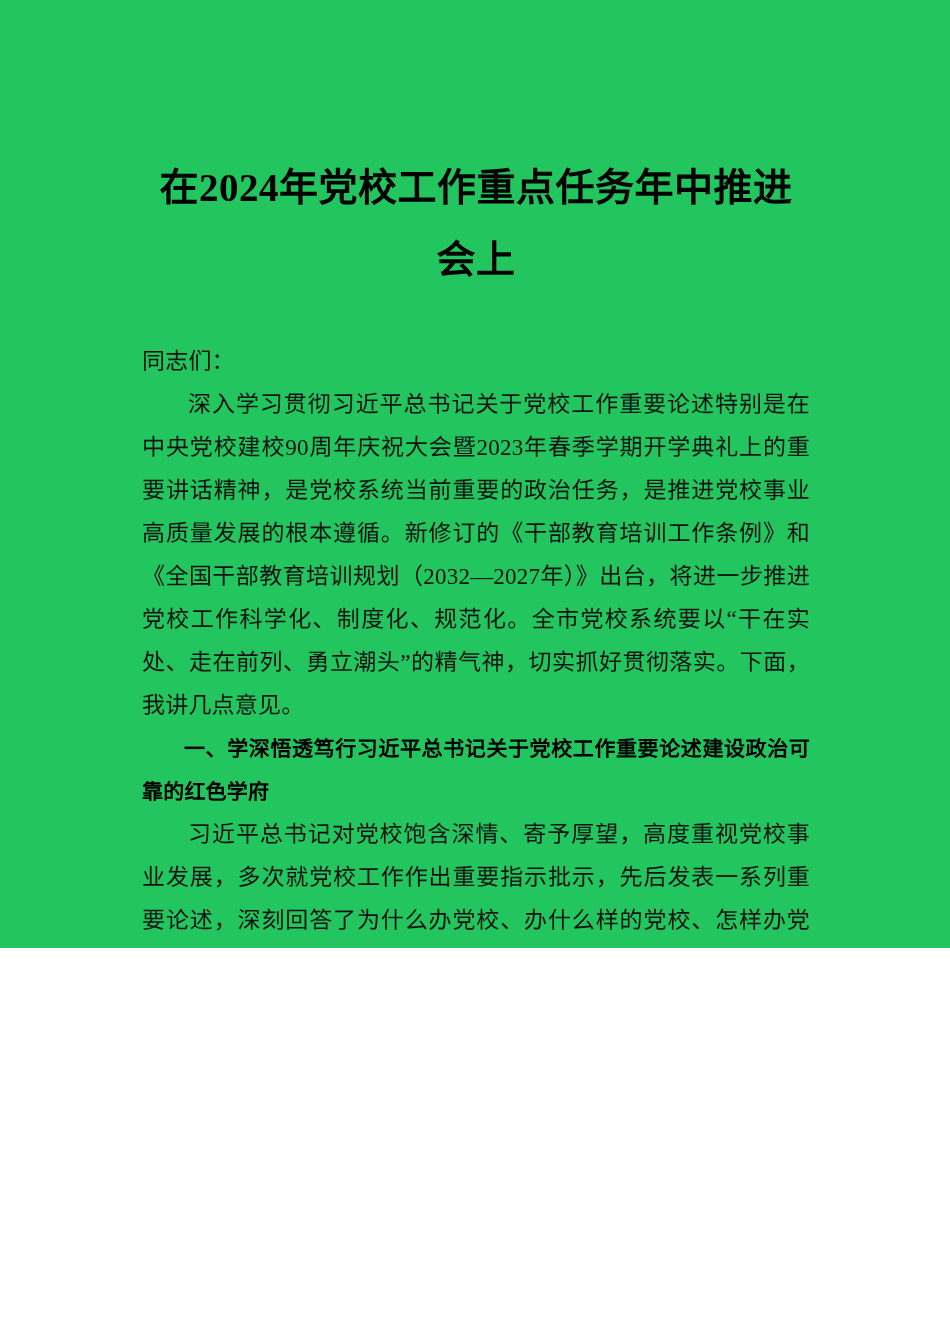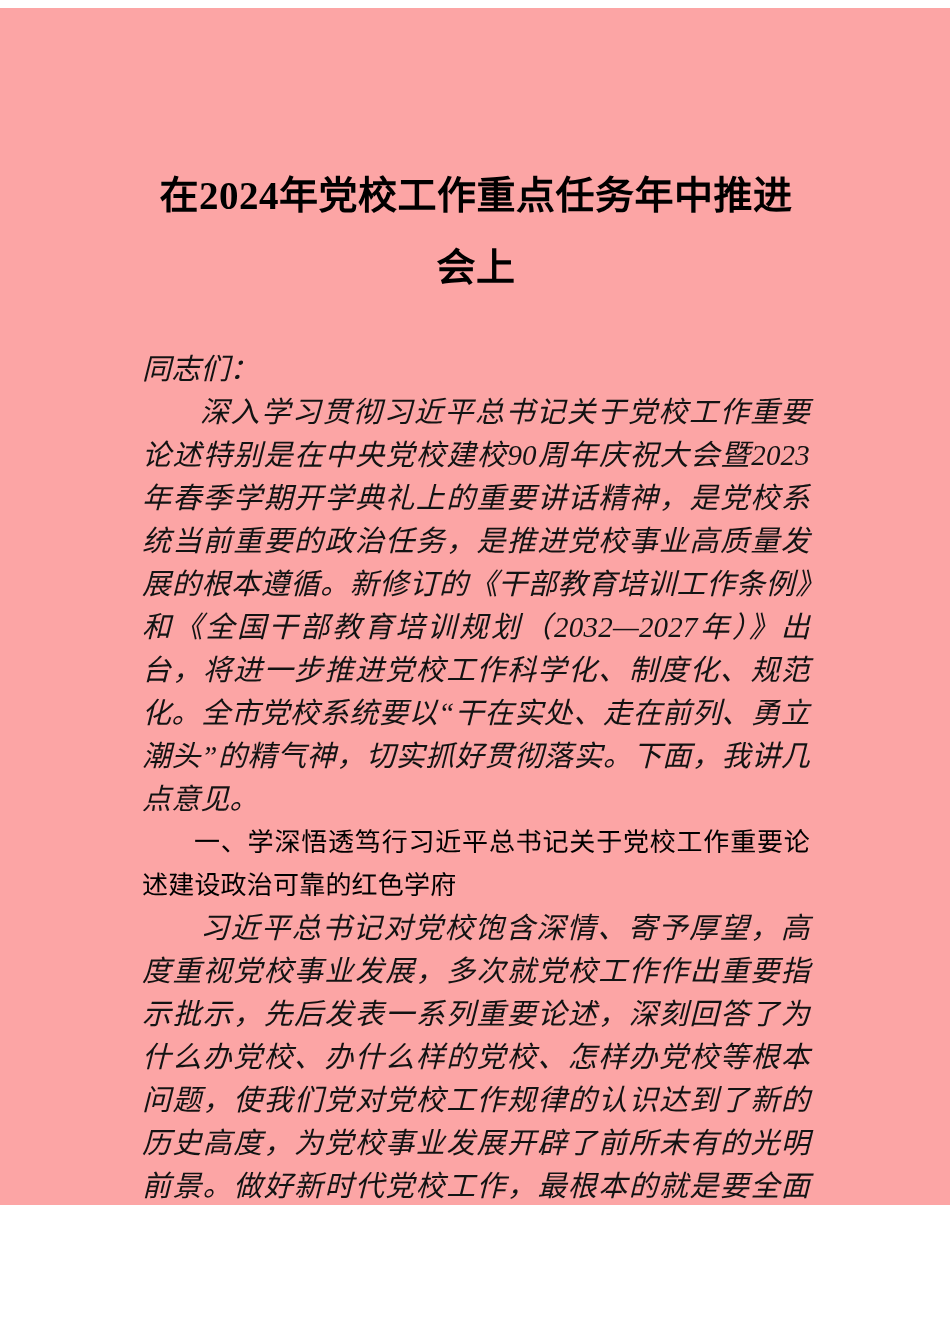--- a/index.html
+++ b/index.html
@@ -5,23 +5,23 @@
 <style>
   html, body {
     margin: 0;
     padding: 0;
     background: #ffffff;
   }
 
   .page {
     position: relative;
     width: 950px;
-    height: 1197px;
-    margin: 8px auto;
-    background: #fca5a5;
+    height: 948px;
+    margin: 0 auto;
+    background: #22c55e;
     overflow: hidden;
     box-sizing: border-box;
   }
 
   .content {
     position: absolute;
     left: 142px;
     top: 0;
     width: 668px;
   }
@@ -37,44 +37,43 @@
     color: #000000;
     text-align: center;
     letter-spacing: 0.5px;
     -webkit-font-smoothing: antialiased;
   }
 
   
   .para {
     margin: 0;
     font-family: "Liberation Serif", "DejaVu Serif", serif;
-    font-size: 29px;
+    font-size: 23px;
     line-height: 43px;
     color: #131313;
     text-align: justify;
     text-justify: inter-ideograph;
     letter-spacing: 0.2px;
-    font-style: italic;
   }
 
   .para.salutation {
     margin-top: 44px;
     text-indent: 0;
   }
 
   .para.indent {
     text-indent: 2em;
   }
 
   
   .heading {
     margin: 0;
     font-family: "Liberation Sans", "DejaVu Sans", sans-serif;
-    font-weight: normal;
-    font-size: 26px;
+    font-weight: bold;
+    font-size: 21px;
     line-height: 43px;
     color: #000000;
     text-align: justify;
     text-justify: inter-ideograph;
     text-indent: 2em;
     letter-spacing: 0.2px;
   }
 </style>
 </head>
 <body>

